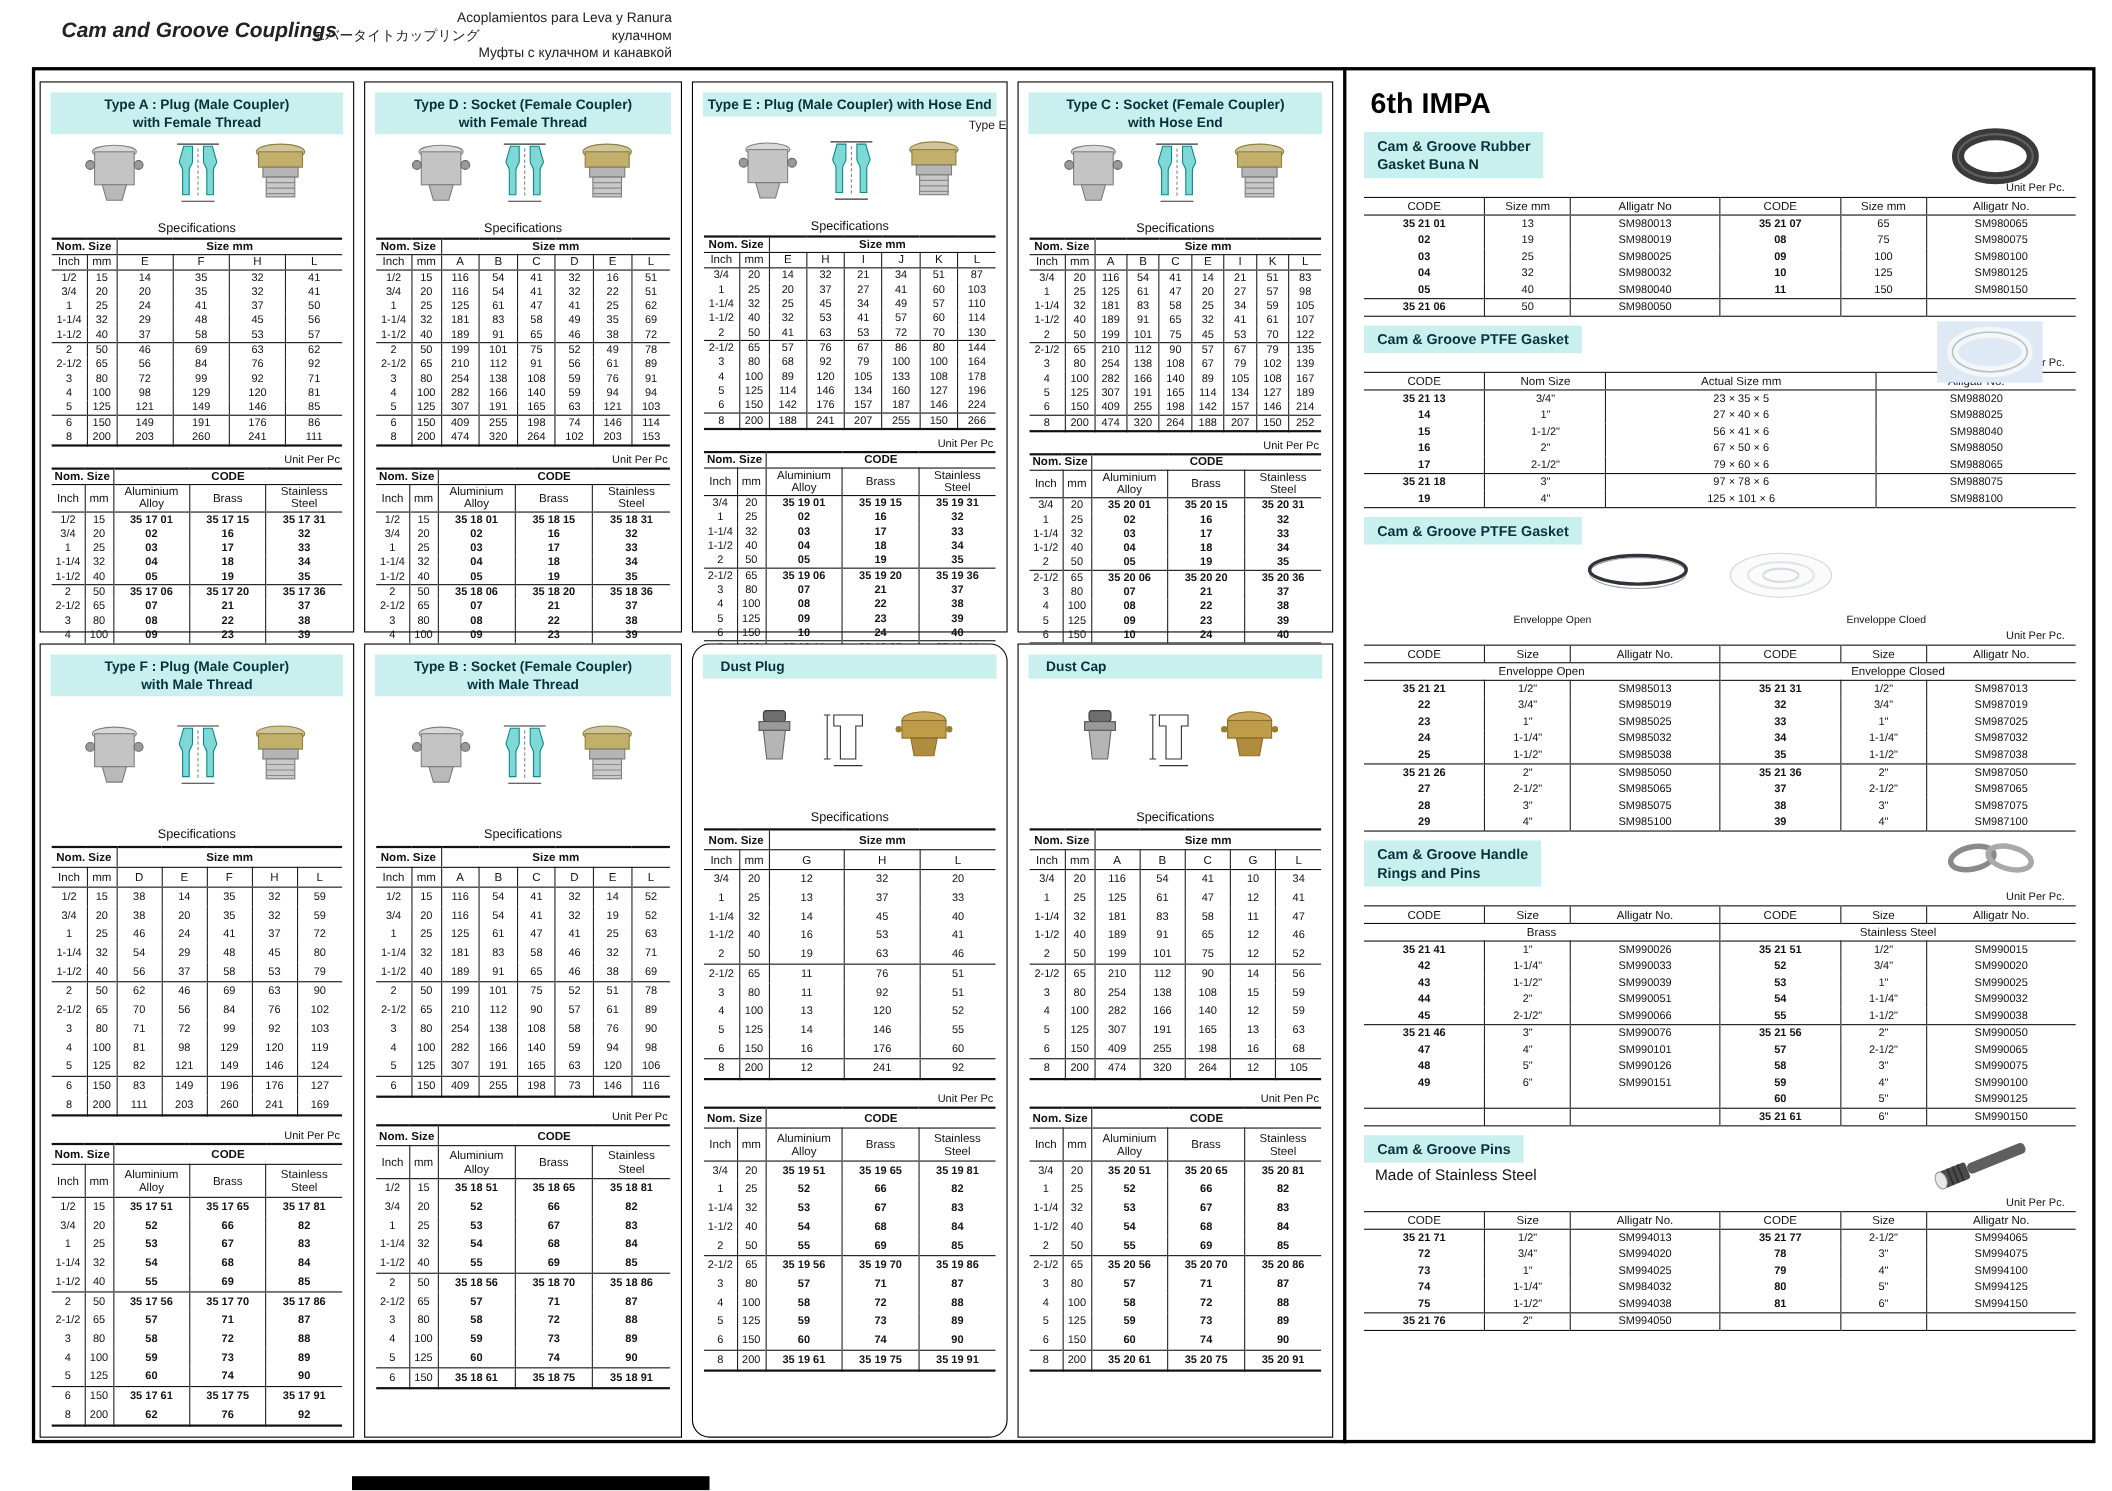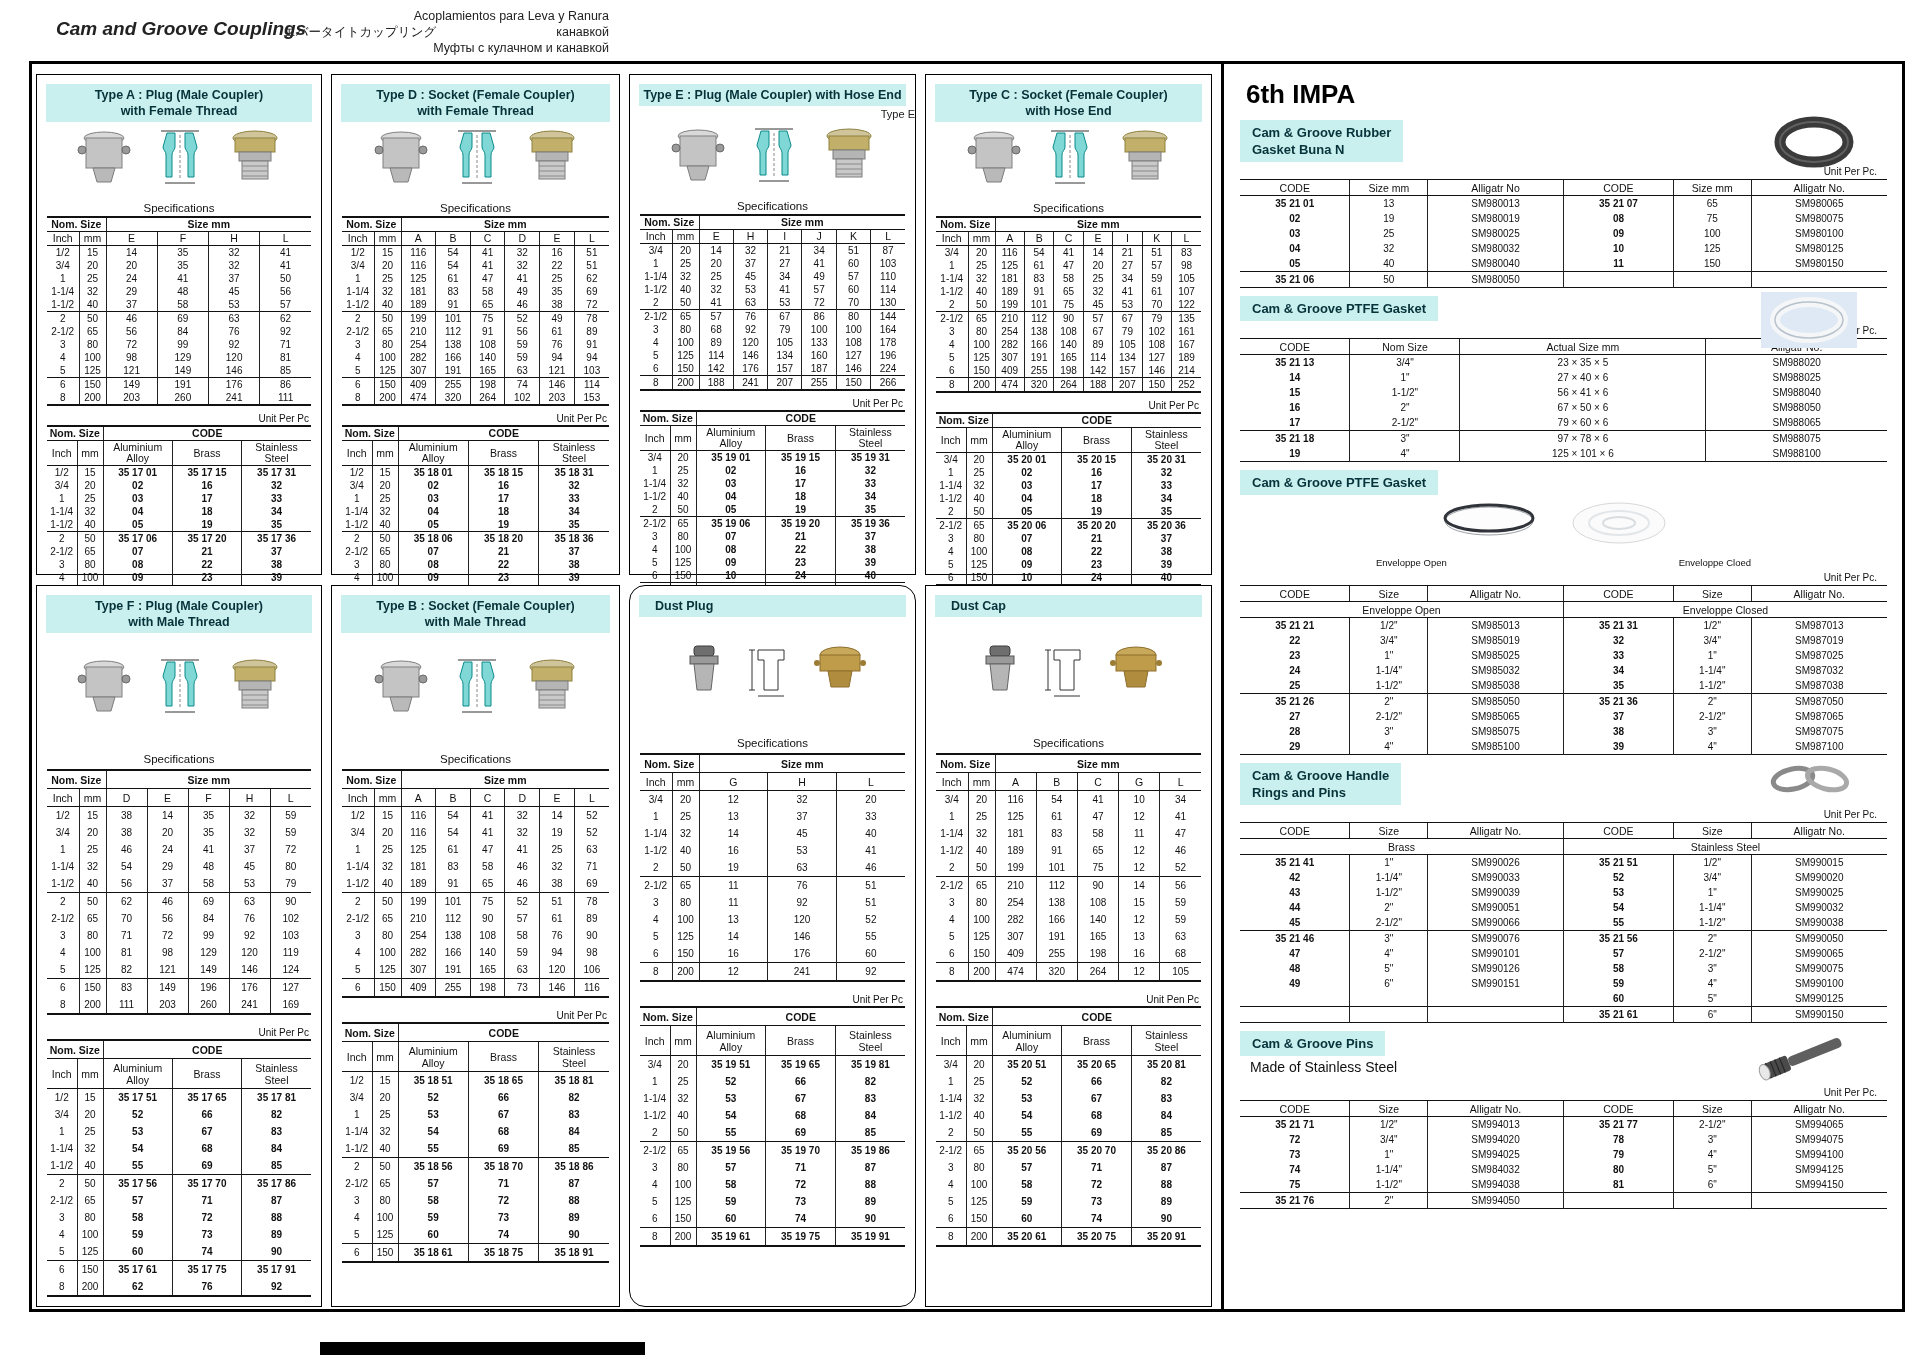--- a/index.html
+++ b/index.html
@@ -58,21 +58,21 @@
   .bottom-bar{position:absolute;left:320px;top:1342px;width:325px;height:13px;background:#000;}
 </style>
 </head>
 <body>
 
 <div class="page">
   <div class="hdr-title">Cam and Groove Couplings</div>
   <div class="hdr-sub">
     <div>Acoplamientos para Leva y Ranura</div>
     <div>
-      <span>エバータイトカップリング</span><span class="zh">канавкой</span>
+      <span>エバータイトカップリング</span><span class="zh">кулачном</span>
     </div>
     <div>Муфты с кулачном и канавкой</div>
   </div>
 
   <div class="frame"></div>
   <div id="panels-root">
       <section class="panel" style="left: 36px; top: 74px; width: 286px; height: 501px;">
         <div class="panel-title">
           <div>Type A : Plug (Male Coupler)</div>
           <div>with Female Thread</div>
@@ -1068,21 +1068,21 @@
               </tr>
               <tr>
                 <td>3</td>
                 <td>80</td>
                 <td>254</td>
                 <td>138</td>
                 <td>108</td>
                 <td>67</td>
                 <td>79</td>
                 <td>102</td>
-                <td>161</td>
+                <td>139</td>
               </tr>
               <tr>
                 <td>4</td>
                 <td>100</td>
                 <td>282</td>
                 <td>166</td>
                 <td>140</td>
                 <td>89</td>
                 <td>105</td>
                 <td>108</td>

